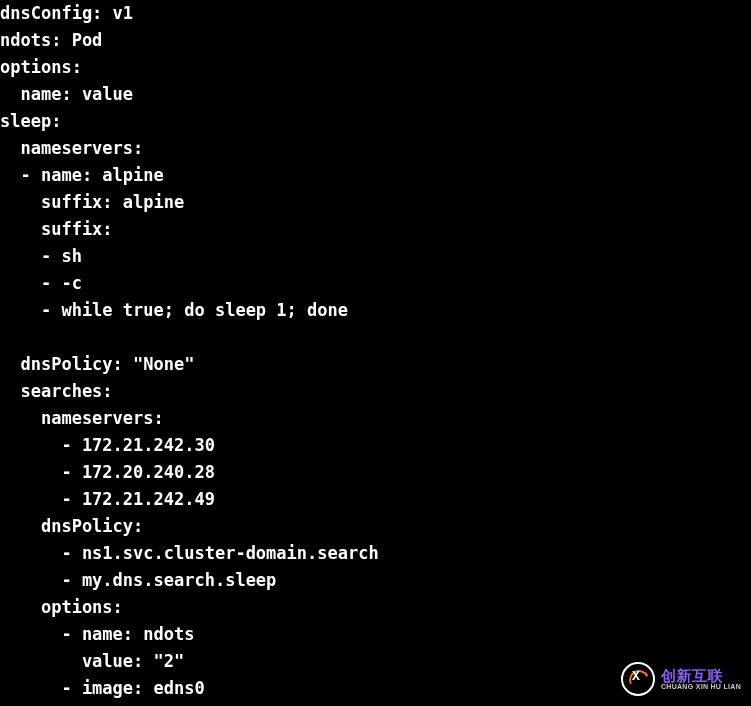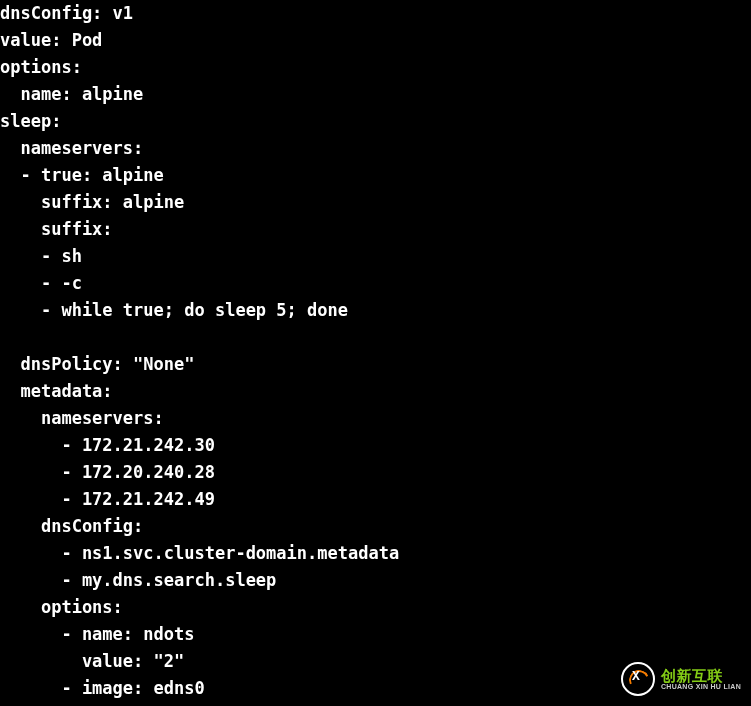--- a/index.html
+++ b/index.html
@@ -64,53 +64,53 @@
     }
     .brand-text {
       display: flex;
       flex-direction: column;
       font-family: Arial, sans-serif;
       line-height: 1;
     }
     .brand-main {
       font-size: 15px;
       font-weight: bold;
-      color: #84cc16;
+      color: #8b5cf6;
       letter-spacing: 0.5px;
     }
     .brand-sub {
       font-size: 7px;
       color: #cccccc;
       letter-spacing: 0.3px;
     }
   </style>
 </head>
 <body>
 
 <pre><span>dnsConfig: v1</span>
-<span>value: Pod</span>
+<span>ndots: Pod</span>
 <span>options:</span>
-<span>  name: alpine</span>
+<span>  name: value</span>
 <span>sleep:</span>
 <span>  nameservers:</span>
-<span>  - true: alpine</span>
+<span>  - name: alpine</span>
 <span>    suffix: alpine</span>
 <span>    suffix:</span>
 <span>    - sh</span>
 <span>    - -c</span>
-<span>    - while true; do sleep 5; done</span>
+<span>    - while true; do sleep 1; done</span>
 <span></span>
 <span>  dnsPolicy: "None"</span>
-<span>  metadata:</span>
+<span>  searches:</span>
 <span>    nameservers:</span>
 <span>      - 172.21.242.30</span>
 <span>      - 172.20.240.28</span>
 <span>      - 172.21.242.49</span>
-<span>    dnsConfig:</span>
-<span>      - ns1.svc.cluster-domain.metadata</span>
+<span>    dnsPolicy:</span>
+<span>      - ns1.svc.cluster-domain.search</span>
 <span>      - my.dns.search.sleep</span>
 <span>    options:</span>
 <span>      - name: ndots</span>
 <span>        value: "2"</span>
 <span>      - image: edns0</span>
                                    </pre>
 
 <div class="watermark">
   <div class="logo-circle">
     <div class="logo-inner">

